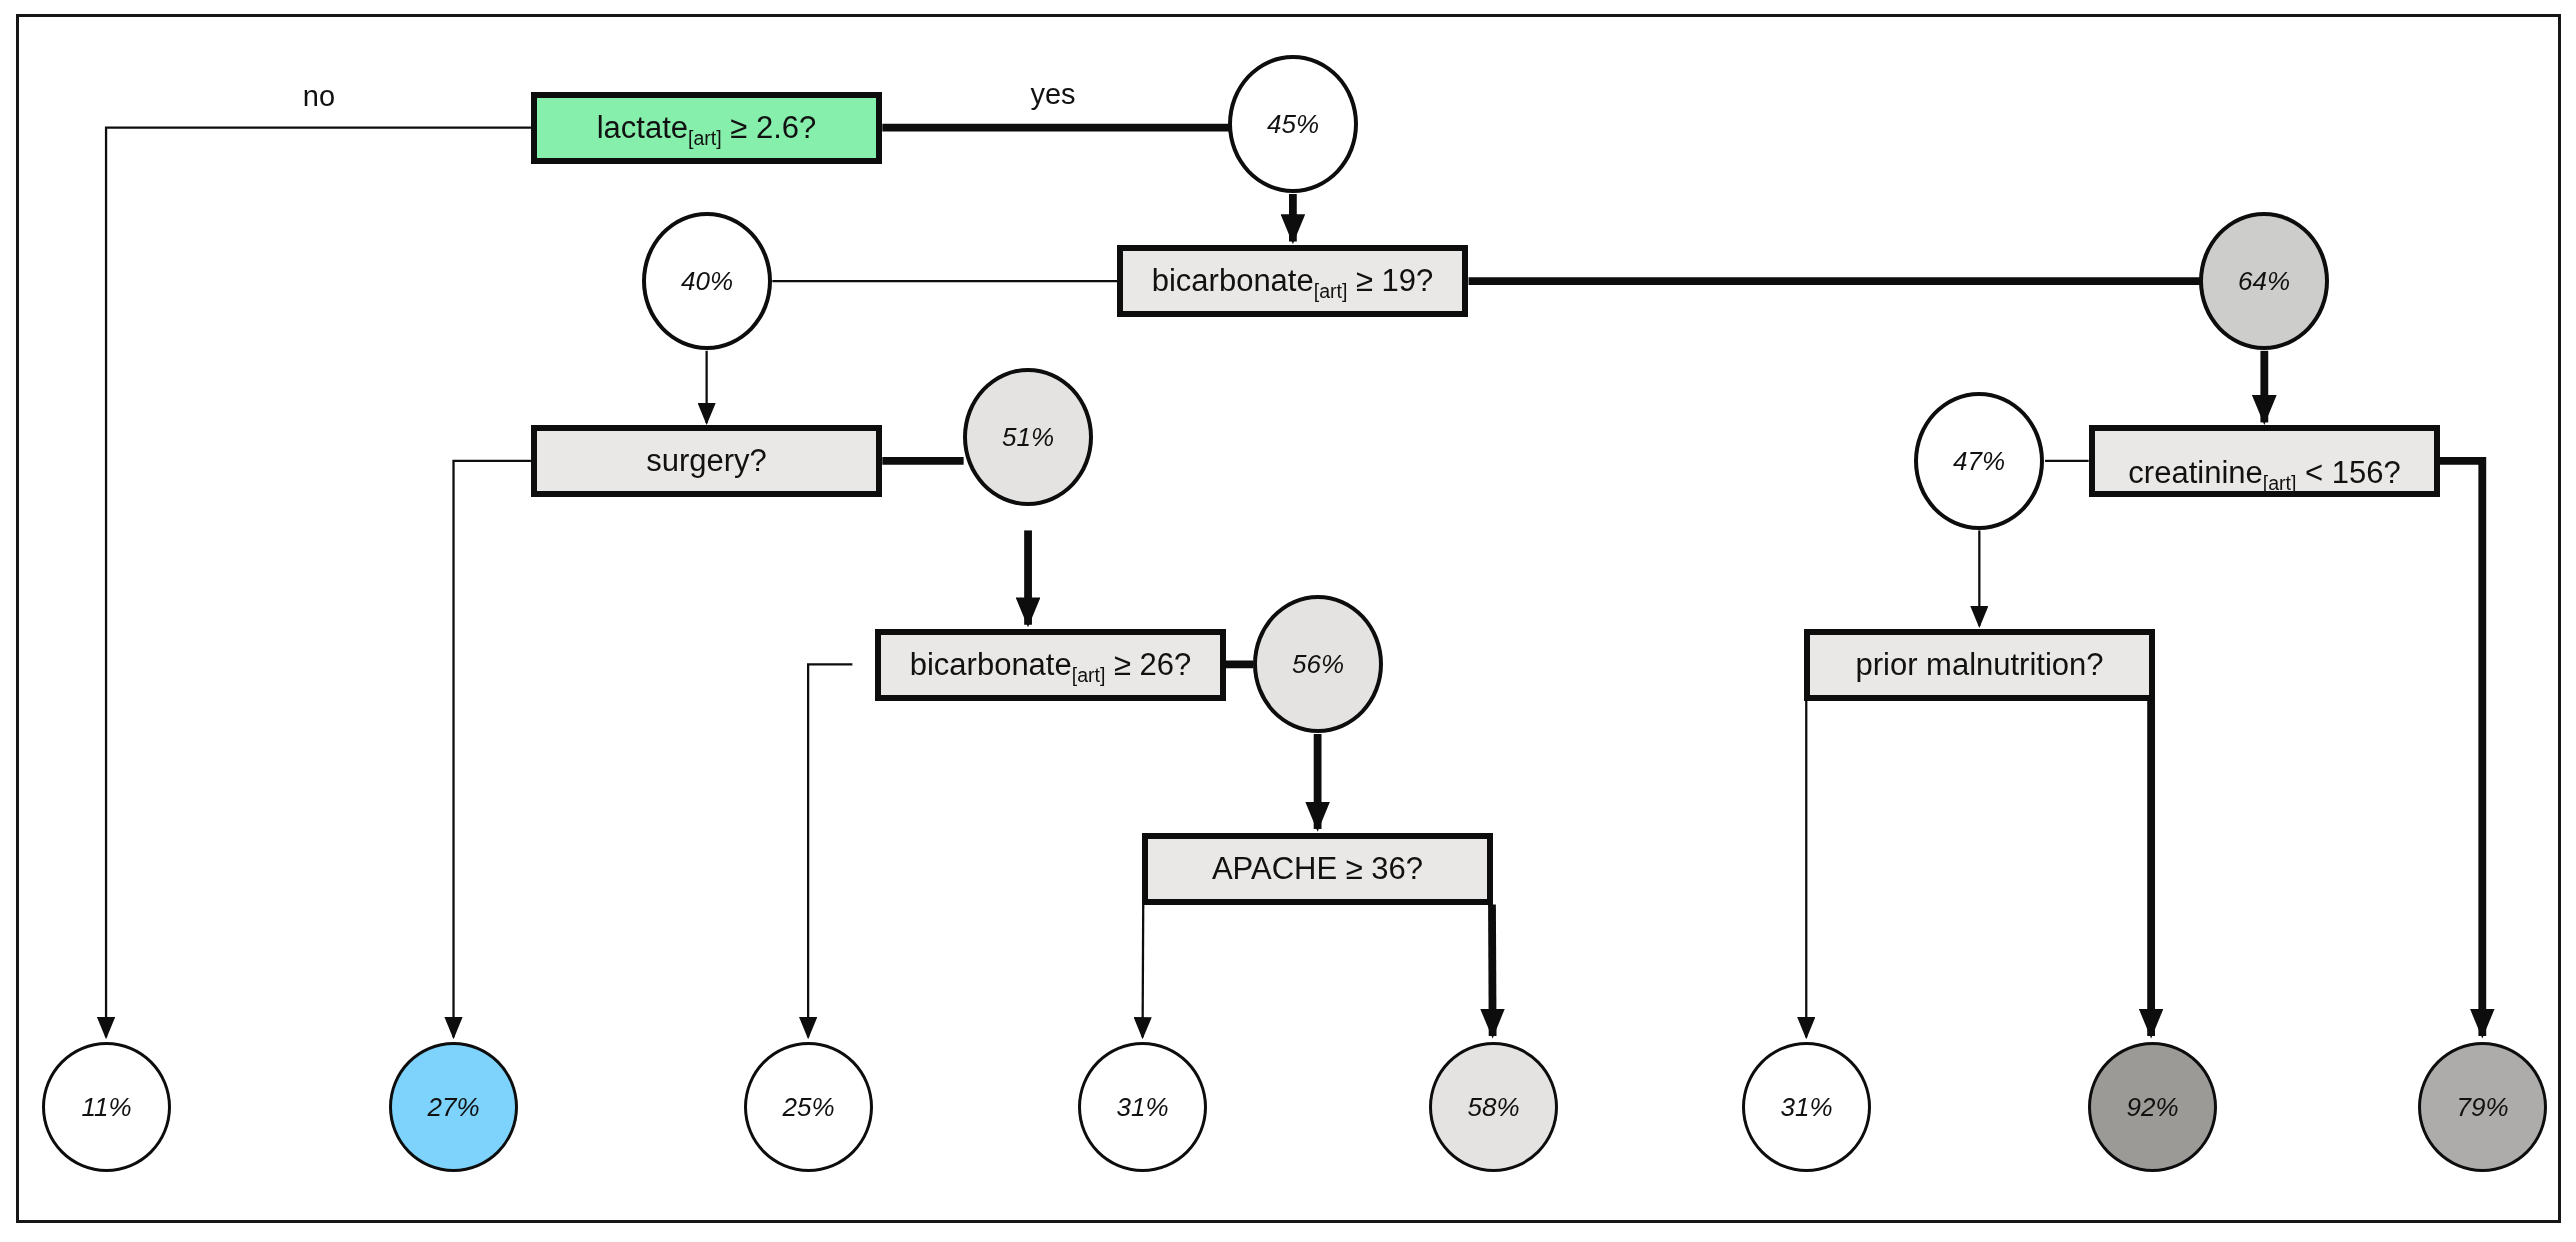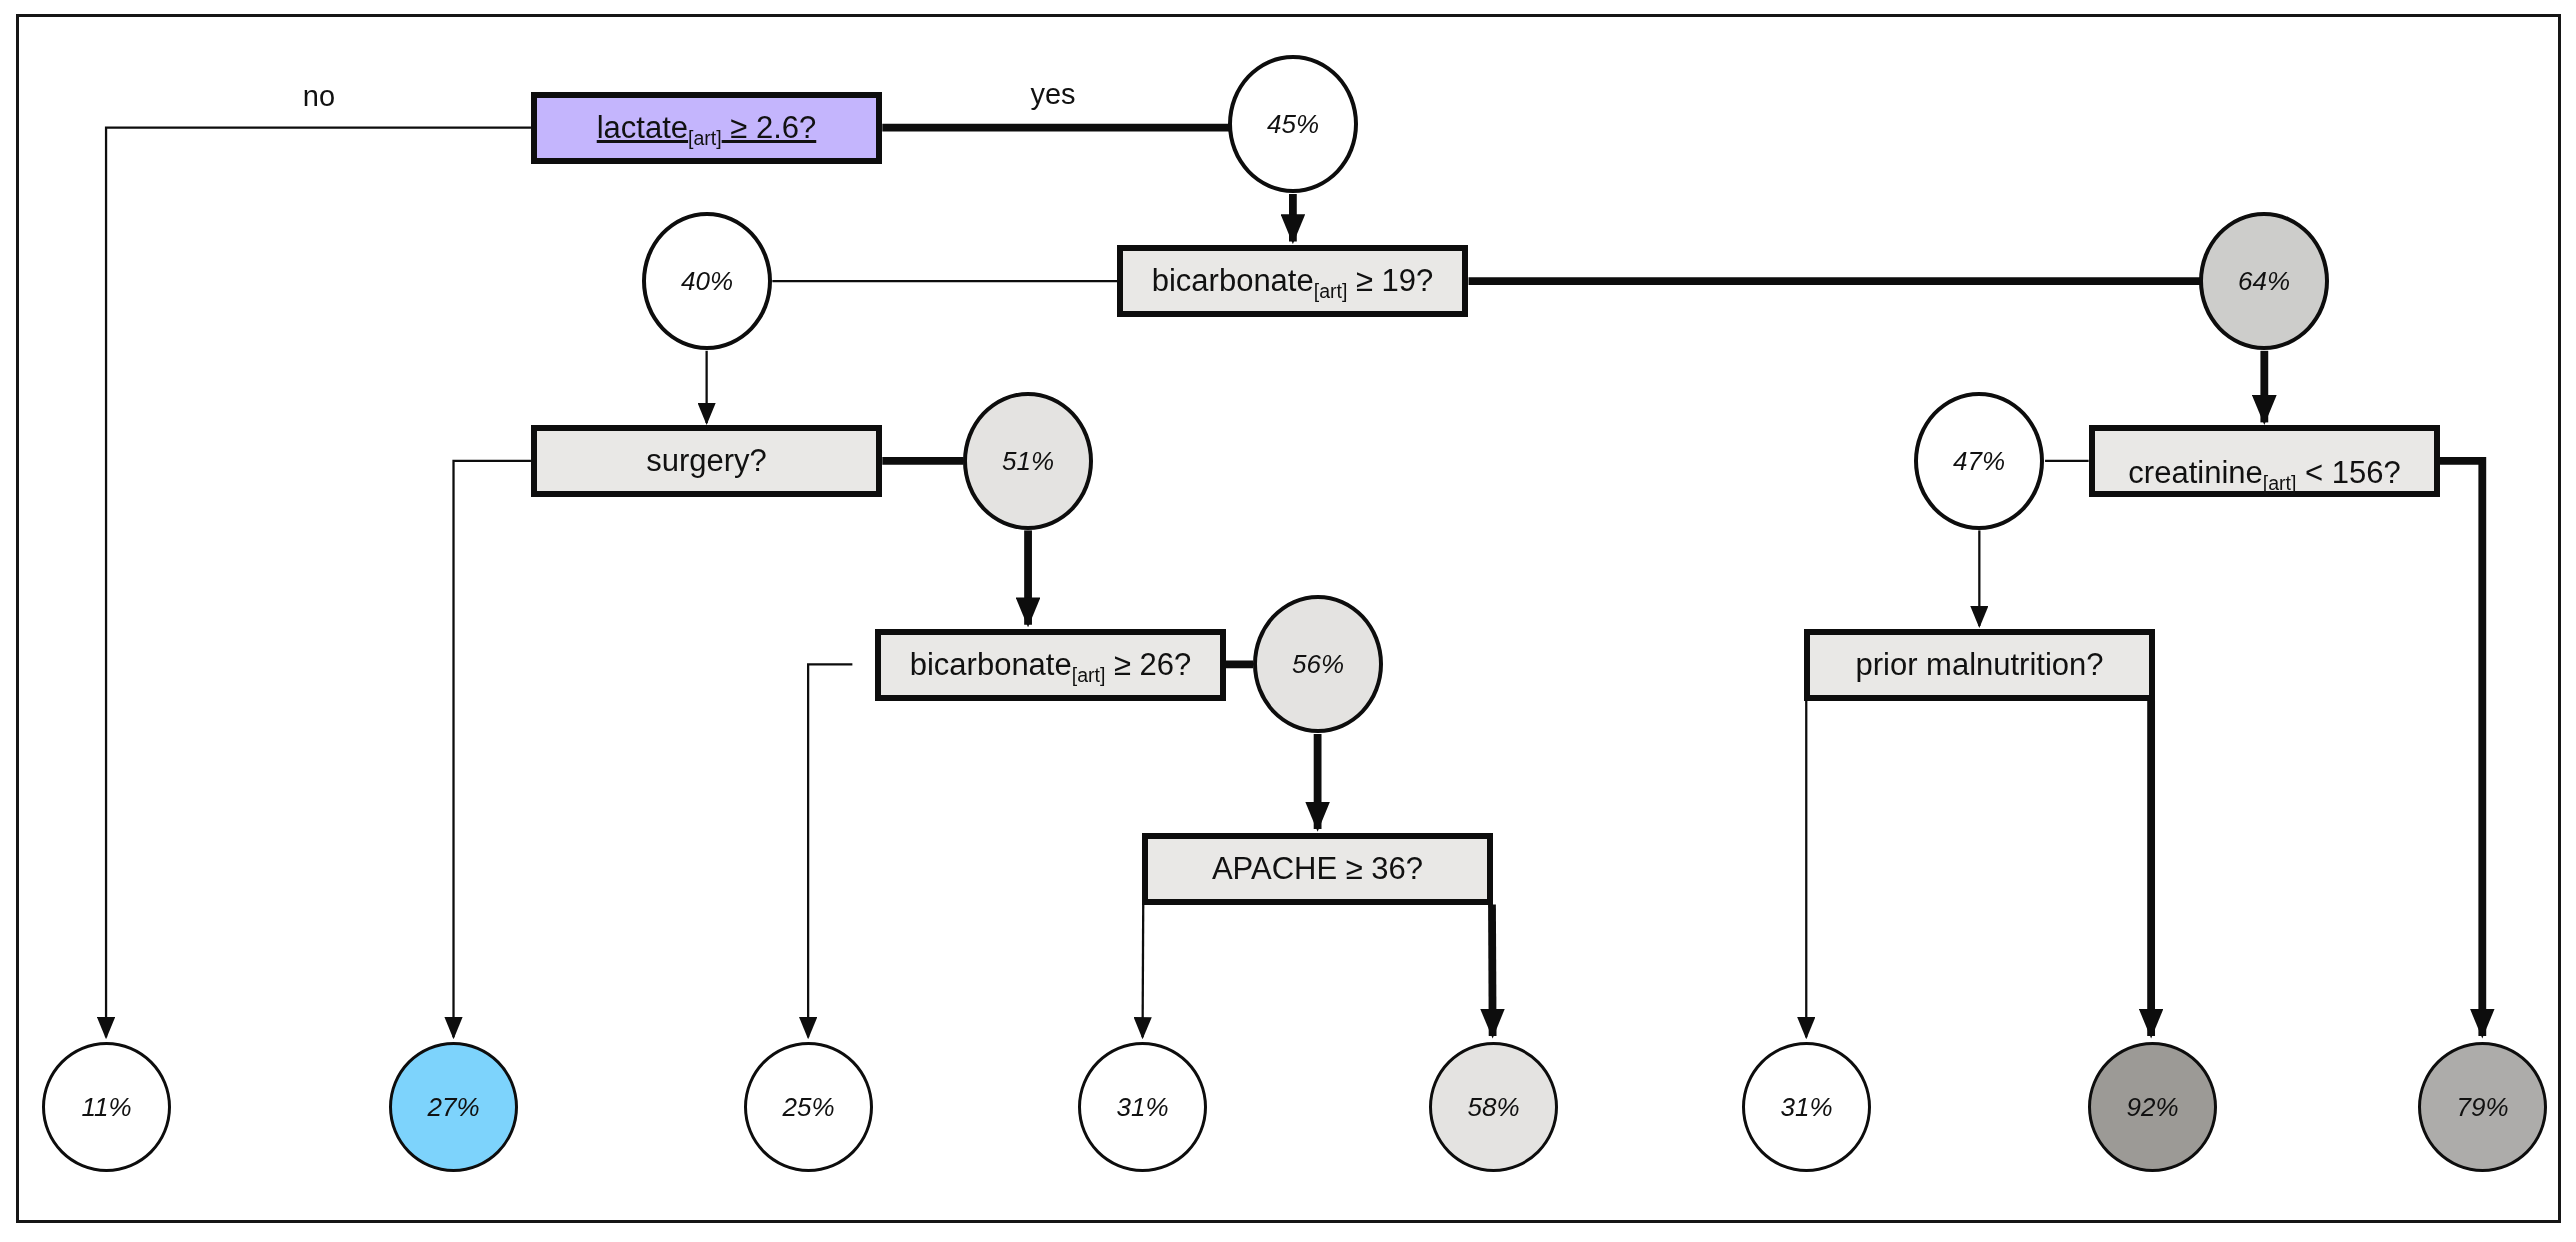--- a/index.html
+++ b/index.html
@@ -78,21 +78,21 @@
       <path stroke-width="3.5" d="M3042,815 L3042,962" marker-end="url(#arrowThin)"></path>
       <path stroke-width="12" d="M3750,708 L3815,708 L3815,1592" marker-end="url(#arrowThick)"></path>
       <path stroke-width="3.5" d="M2776,1076 L2776,1594" marker-end="url(#arrowThin)"></path>
       <path stroke-width="12" d="M3306,1076 L3306,1592" marker-end="url(#arrowThick)"></path>
     </g>
   </svg>
 
   <div class="branch-label" style="left:319px; top:96px;">no</div>
   <div class="branch-label" style="left:1053px; top:94px;">yes</div>
 
-  <div class="qbox" style="left: 531px; top: 92px; background: #c4b5fd; text-decoration: underline;">
+  <div class="qbox" style="left: 531px; top: 92px; background: #86efac;">
     <span><span>lactate</span><sub>[art]</sub><span> ≥ 2.6?</span></span>
   </div>
   <div class="qbox" style="left: 1117px; top: 245px; background: rgb(233, 232, 230);">
     <span><span>bicarbonate</span><sub>[art]</sub><span> ≥ 19?</span></span>
   </div>
   <div class="qbox" style="left: 531px; top: 425px; background: rgb(233, 232, 230);">
     <span><span>surgery?</span><sub></sub><span></span></span>
   </div>
   <div class="qbox" style="left: 2089px; top: 425px; background: rgb(233, 232, 230); align-items: flex-end;">
     <span><span>creatinine</span><sub>[art]</sub><span> &lt; 156?</span></span>
@@ -109,21 +109,21 @@
 
   <div class="pnode" style="left: 1228px; top: 55px; background: rgb(255, 255, 255);">
     <span>45%</span>
   </div>
   <div class="pnode" style="left: 642px; top: 212px; background: rgb(255, 255, 255);">
     <span>40%</span>
   </div>
   <div class="pnode" style="left: 2199px; top: 212px; background: rgb(205, 205, 203);">
     <span>64%</span>
   </div>
-  <div class="pnode" style="left: 963px; top: 392px; background: rgb(228, 227, 225);">
+  <div class="pnode" style="left: 963px; top: 368px; background: rgb(228, 227, 225);">
     <span>51%</span>
   </div>
   <div class="pnode" style="left: 1914px; top: 392px; background: rgb(255, 255, 255);">
     <span>47%</span>
   </div>
   <div class="pnode" style="left: 1253px; top: 595px; background: rgb(228, 227, 225);">
     <span>56%</span>
   </div>
 
   <div class="pnode leaf" style="left: 42px; top: 1042px; background: rgb(255, 255, 255);">

